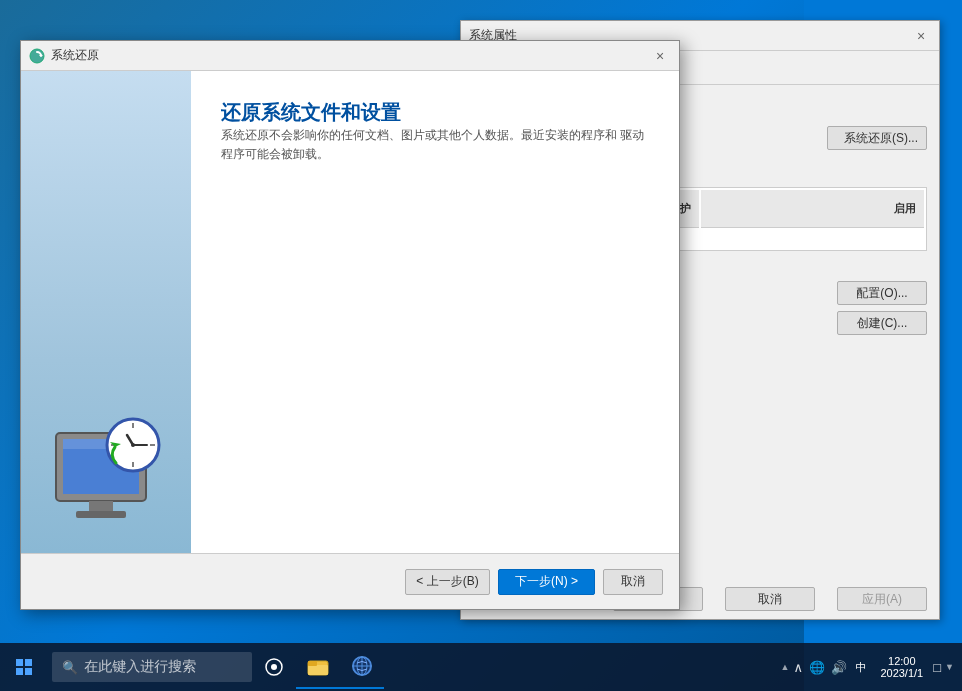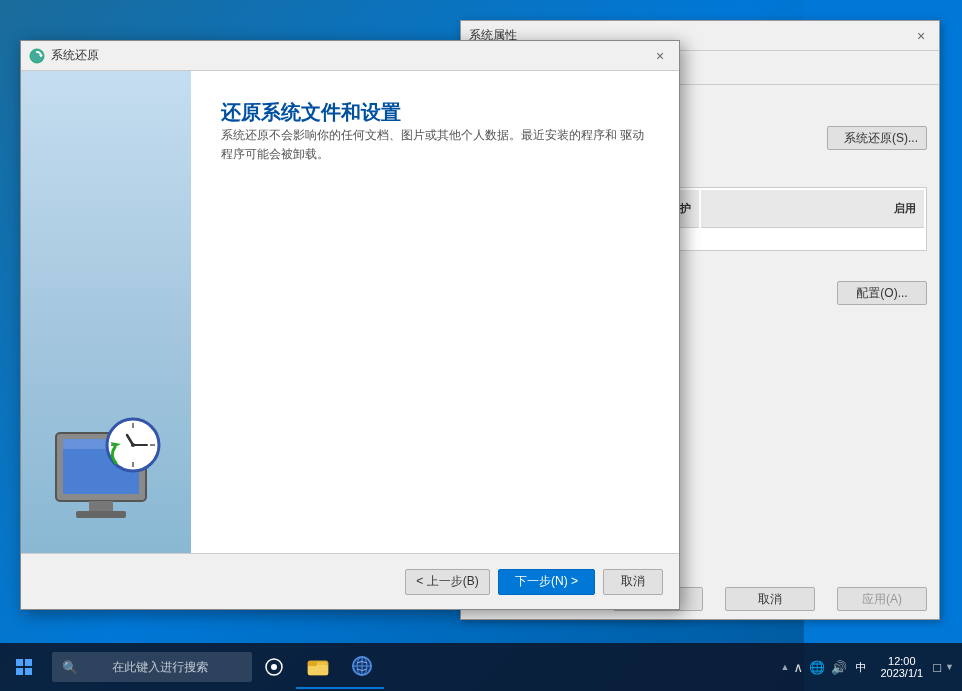--- a/index.html
+++ b/index.html
@@ -321,23 +321,22 @@
       padding: 0 10px;
       gap: 6px;
       margin-left: 4px;
       flex: 0 0 200px;
     }
     .search-icon-taskbar {
       color: rgba(255,255,255,0.7);
       font-size: 13px;
     }
     .taskbar-search-text {
-      font-size: 12px;
+      font-size: 14px;
       color: rgba(255,255,255,0.7);
-      margin-left: 28px;
     }
     .taskbar-btn {
       width: 44px;
       height: 44px;
       display: flex;
       align-items: center;
       justify-content: center;
       cursor: pointer;
       border-radius: 2px;
     }
@@ -462,20 +461,24 @@
             </tr>
           </tbody>
         </table>
       </div>
     </div>
     <div class="sys-props-buttons">
       <div class="sys-btn-row">
         <span class="sys-btn-desc">删除还原点。</span>
         <button class="win-button">配置(O)...</button>
       </div>
+      <div class="sys-btn-row">
+        <span class="sys-btn-desc">原点。</span>
+        <button class="win-button">创建(C)...</button>
+      </div>
     </div>
     <div class="sys-props-footer">
       <button class="win-button">确定</button>
       <button class="win-button">取消</button>
       <button class="win-button" style="color:#999;">应用(A)</button>
     </div>
   </div>
 
   <div class="restore-dialog">
     <div class="restore-titlebar">

